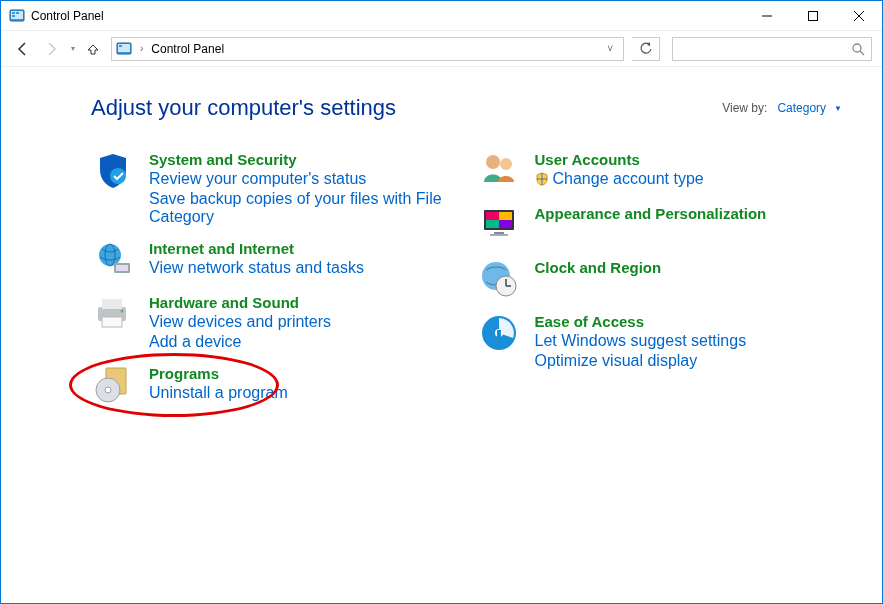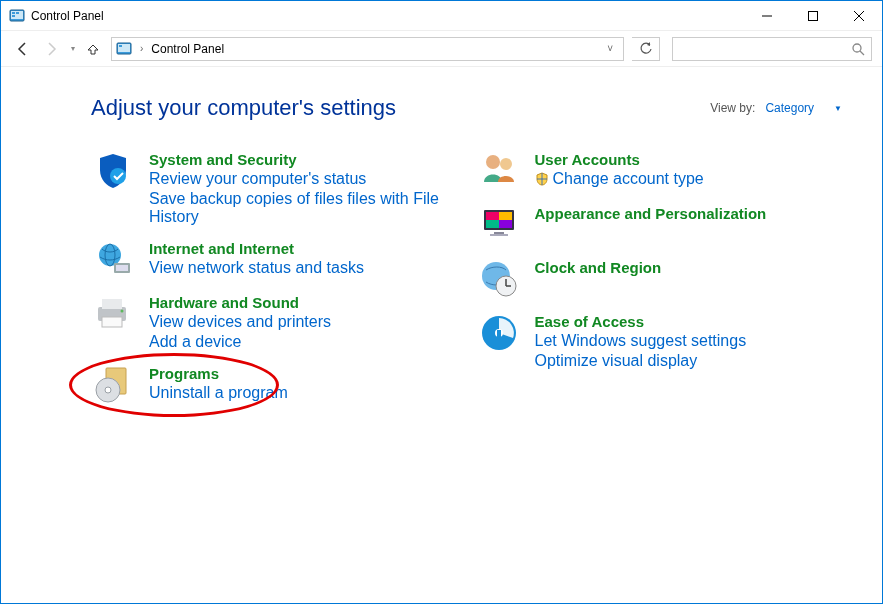--- a/index.html
+++ b/index.html
@@ -91,21 +91,21 @@
   .content-header {
     display:flex; align-items:center; justify-content:space-between;
     margin-bottom: 30px;
   }
   .heading {
     color: #003399;
     font-size: 22px;
     font-weight: 400;
   }
   .viewby { font-size:12px; color:#555; display:flex; gap:10px;}
-  .viewby-value { color:#0066cc; display:flex;align-items:center;gap:20px;}
+  .viewby-value { color:#0066cc; display:flex;align-items:center;gap:8px;}
   .viewby-caret { font-size:8px; }
 
   .columns {
     display:flex; gap:20px;
   }
   .col { flex:1; display:flex; flex-direction:column; gap:14px;}
   .category {
     display:flex; gap:14px; align-items:flex-start;
     position:relative;
   }
@@ -245,21 +245,21 @@
         <div class="cat-icon">
           <svg width="42" height="42" viewBox="0 0 42 42">
             <path d="M21 4 L34 8 L34 20 C34 30 27 36 21 38 C15 36 8 30 8 20 L8 8 Z" fill="#0a5dbf"></path>
             <circle cx="26" cy="26" r="8" fill="#1fa0e8"></circle>
             <path d="M22 26 L25 29 L31 23" stroke="#fff" stroke-width="2" fill="none"></path>
           </svg>
         </div>
         <div class="cat-body">
           <a class="cat-title">System and Security</a>
           <a class="cat-link">Review your computer's status</a>
-          <a class="cat-link">Save backup copies of files files with File History</a>
+          <a class="cat-link">Save backup copies of your files with File Category</a>
         </div>
       </div>
 
       <div class="category">
         <div class="cat-icon">
           <svg width="42" height="42" viewBox="0 0 42 42">
             <circle cx="18" cy="16" r="11" fill="#3fa7e0"></circle>
             <path d="M10 10 C14 14 22 14 26 10 M8 18 C14 22 22 22 28 18" stroke="#1a6fa8" stroke-width="1" fill="none"></path>
             <ellipse cx="18" cy="16" rx="5" ry="11" fill="none" stroke="#1a6fa8"></ellipse>
             <rect x="22" y="24" width="16" height="10" rx="1" fill="#9aa"></rect>

